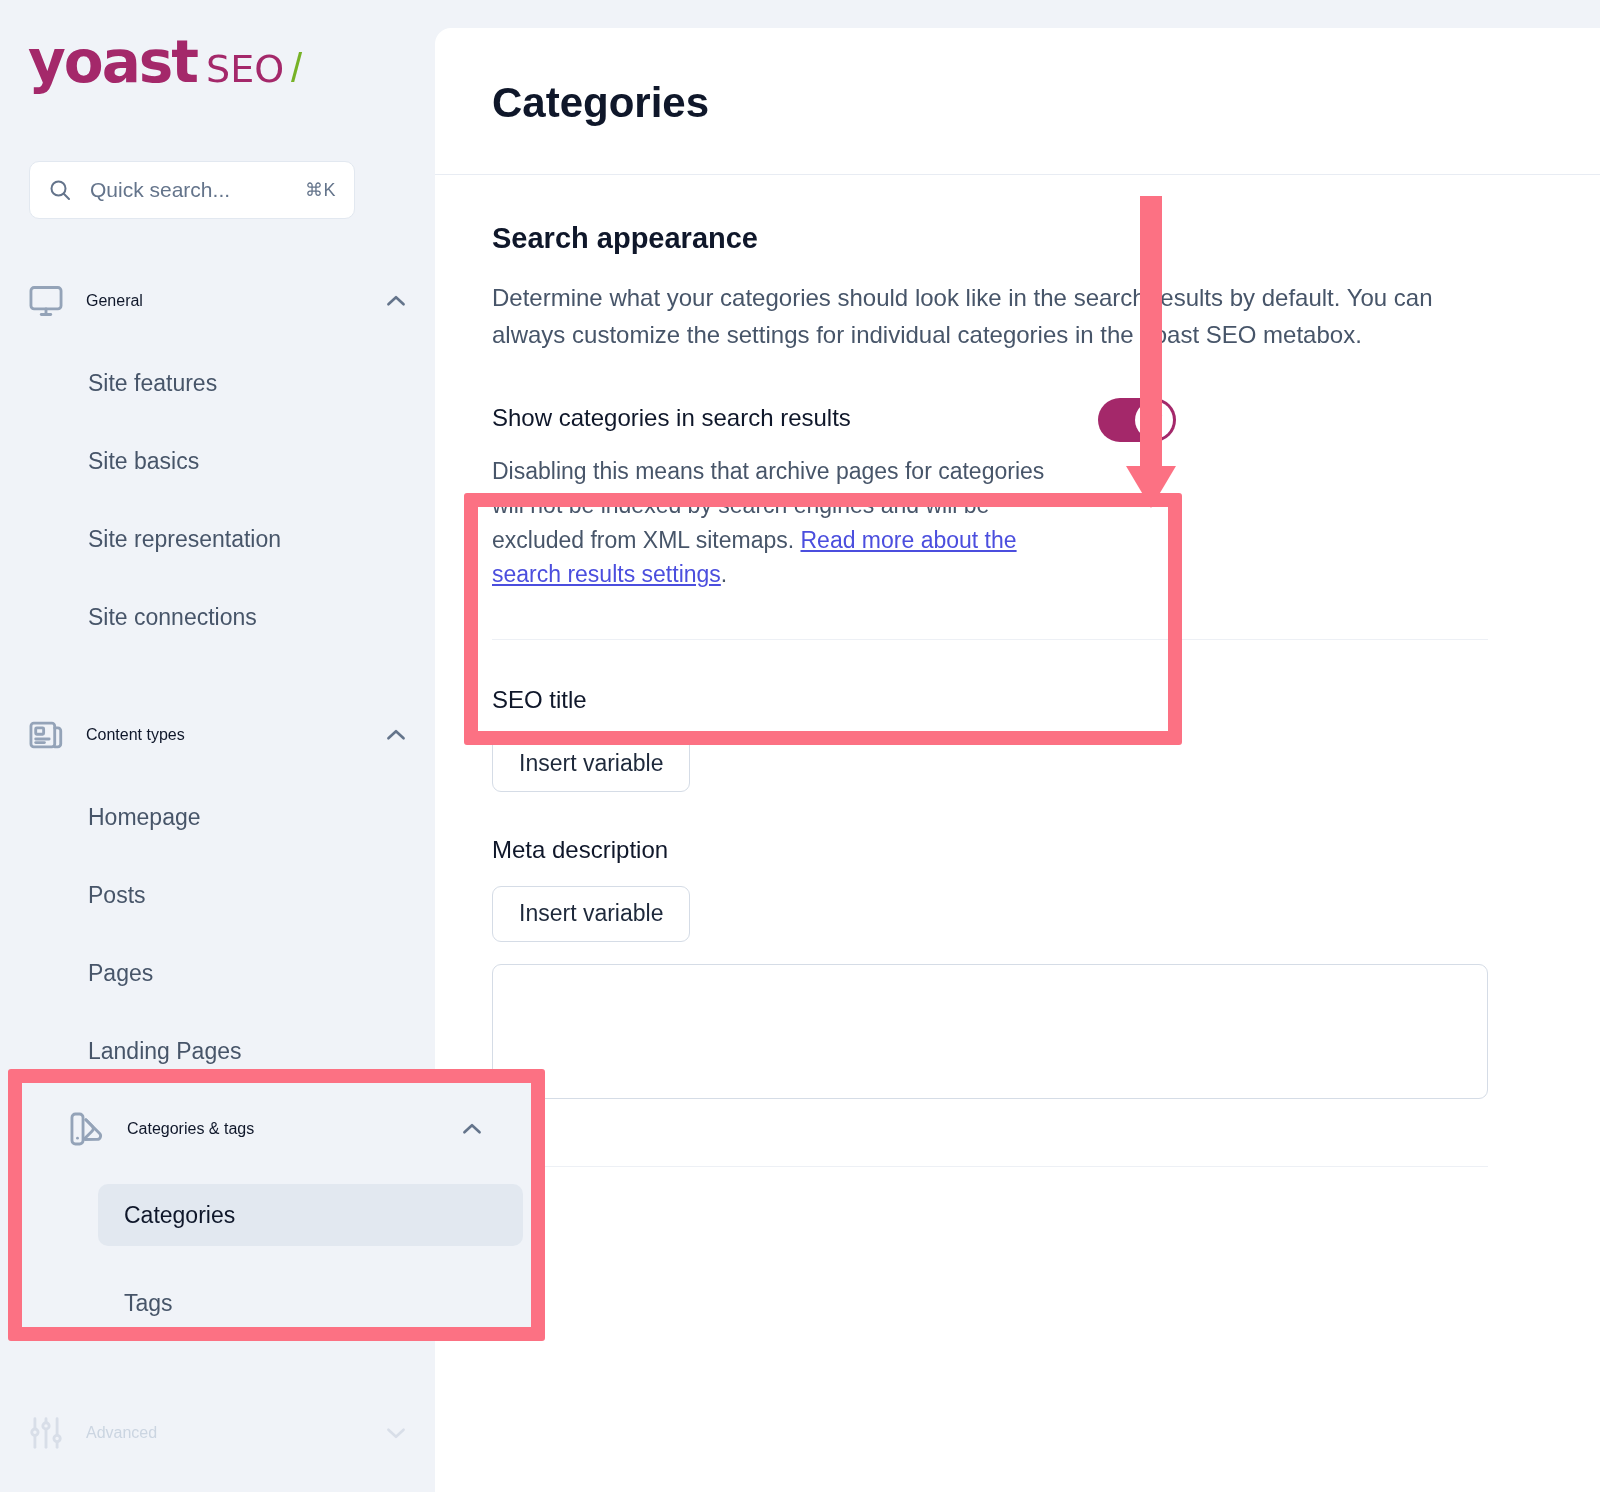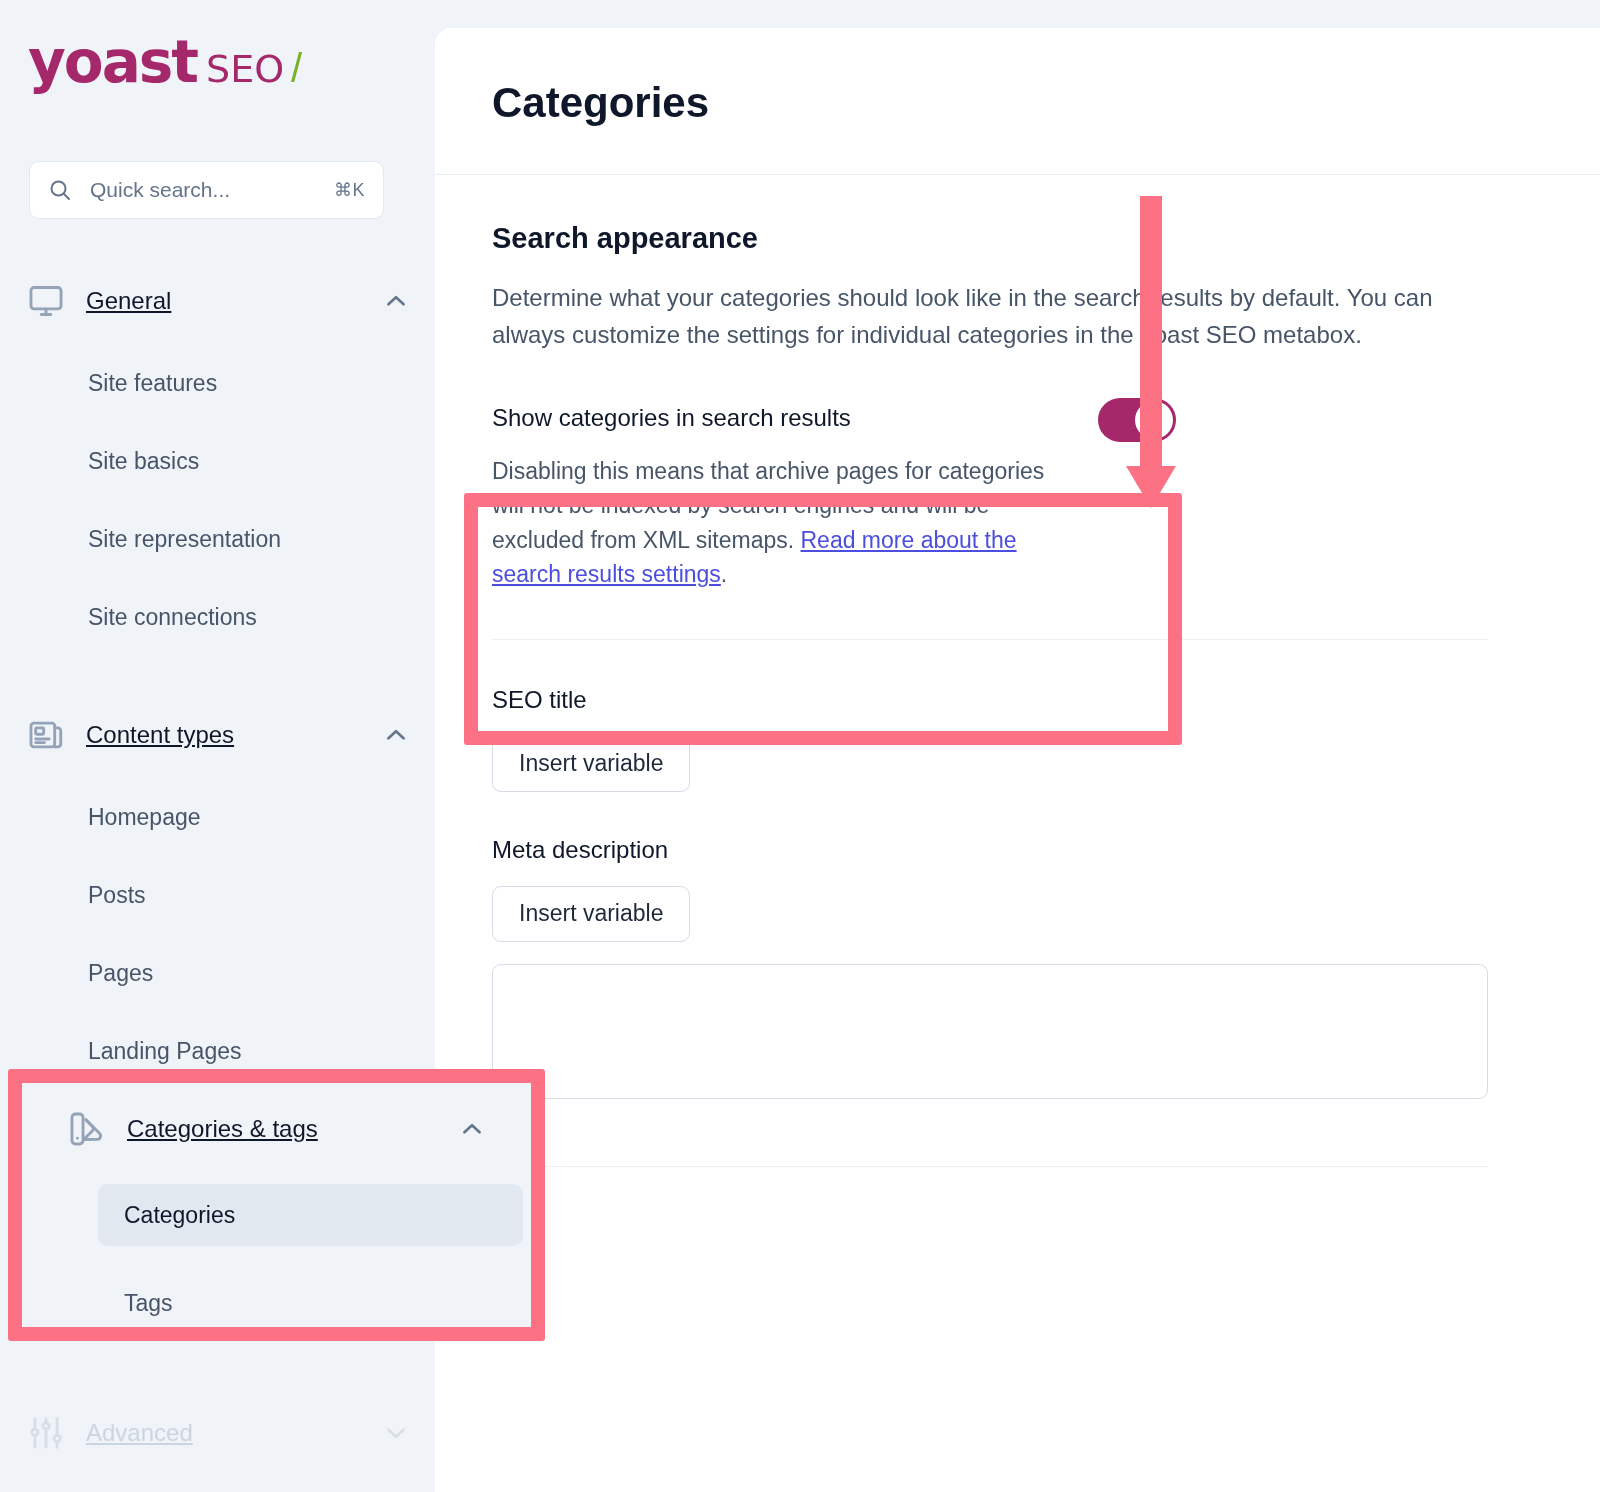--- a/index.html
+++ b/index.html
@@ -26,40 +26,40 @@
     font-size: 38px; color: #A4286A; letter-spacing: 0px;
     margin-left: 9px; line-height: 1; font-family: "DejaVu Sans", sans-serif;
   }
   .logo-slash {
     font-size: 40px; color: #77B227; margin-left: 7px;
     font-weight: 500; line-height: 1;
   }
 
   .search-box {
     position: absolute; left: 29px; top: 161px;
-    width: 355px; height: 58px;
+    width: 326px; height: 58px;
     background: #ffffff; border: 1px solid #E2E8F0;
     border-radius: 10px;
     display: flex; align-items: center; padding: 0 18px;
   }
   .search-icon { width: 24px; height: 24px; flex: 0 0 24px; color: #64748B; }
   .search-placeholder {
     flex: 1; margin-left: 18px; font-size: 21px; color: #64748B;
   }
   .search-kbd { font-size: 18px; color: #64748B; letter-spacing: 0.5px; }
 
   .nav { position: absolute; left: 0; top: 272px; width: 435px; }
   .nav-group-header {
     display: flex; align-items: center;
     height: 58px; padding-left: 27px; padding-right: 26px;
     cursor: pointer;
   }
   .nav-group-icon { width: 38px; height: 38px; flex: 0 0 38px; color: #94A3B8; }
   .nav-group-label {
-    flex: 1; margin-left: 21px; font-size: 24px; color: #0F172A; text-decoration: underline;
+    flex: 1; margin-left: 21px; font-size: 16px; color: #0F172A;
   }
   .nav-chevron { width: 26px; height: 26px; flex: 0 0 26px; color: #64748B; }
   .nav-item {
     height: 54px; display: flex; align-items: center;
     margin: 0 26px 0 62px; padding-left: 26px;
     border-radius: 10px; font-size: 23px; color: #475569;
     cursor: pointer;
   }
   .nav-item.active { background: #E2E8F0; color: #0F172A; }
   .nav-group.muted .nav-group-label { color: #CBD5E1; }

